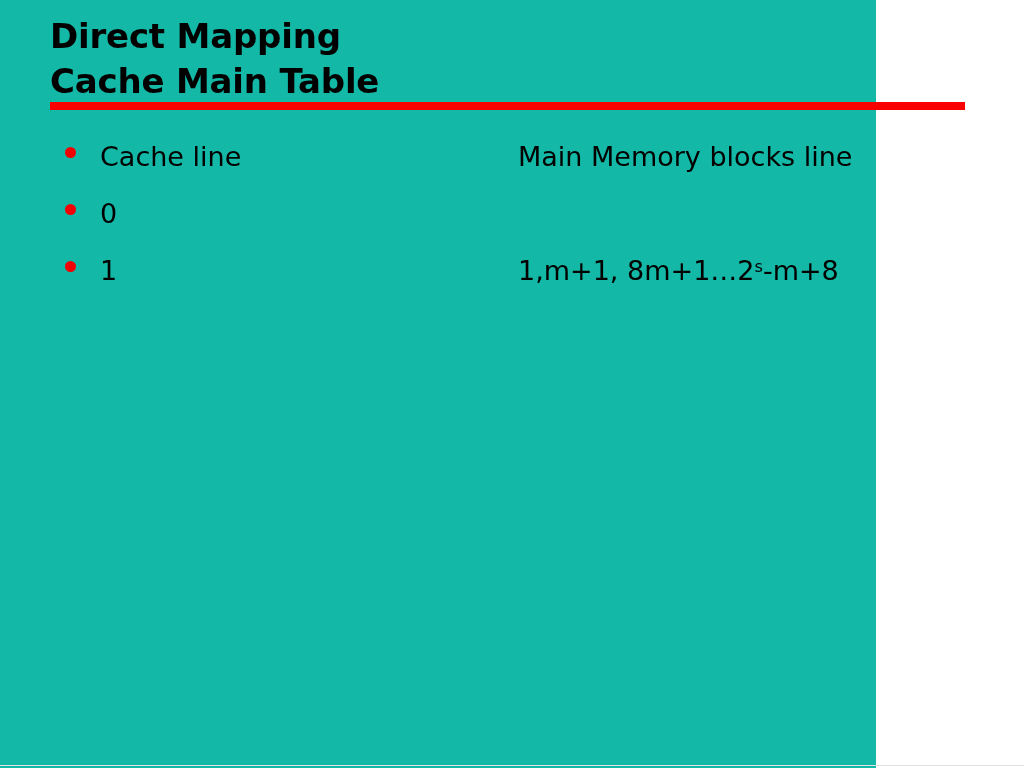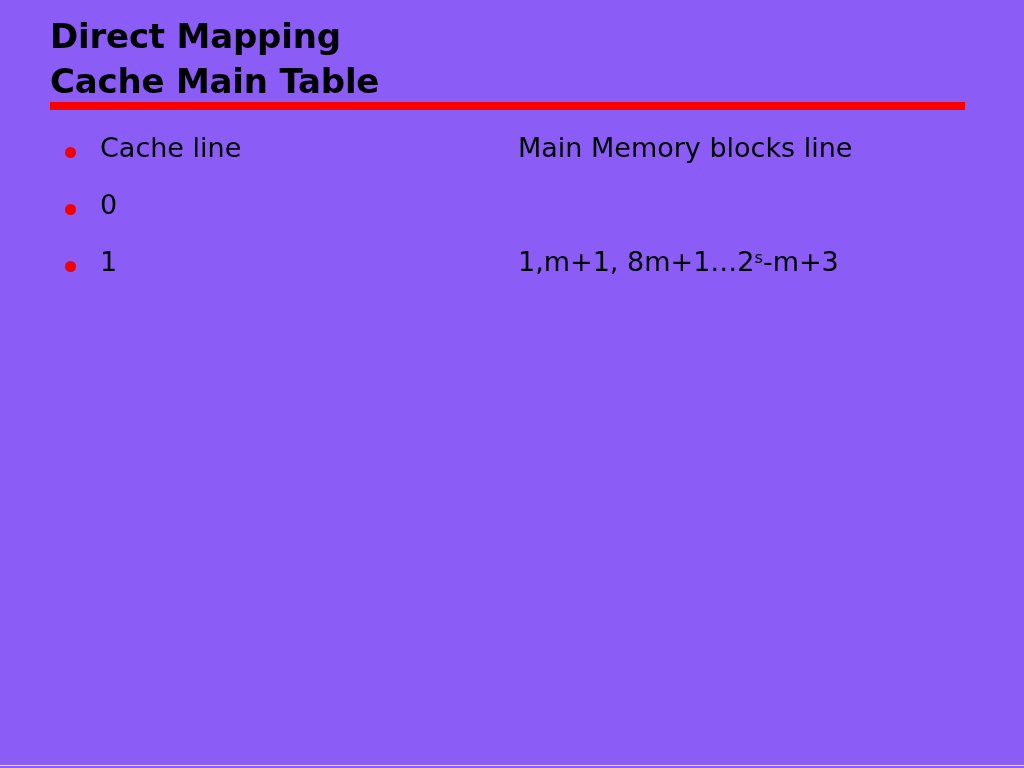--- a/index.html
+++ b/index.html
@@ -13,23 +13,23 @@
     position: relative;
     overflow: hidden;
     font-family: "DejaVu Sans", sans-serif;
     -webkit-font-smoothing: antialiased;
   }
 
   .slide {
     position: absolute;
     left: 0;
     top: 0;
-    width: 1024px;
+    width: 876px;
     height: 768px;
-    background: #8b5cf6;
+    background: #14b8a6;
     box-sizing: border-box;
   }
 
   
   .title-block {
     position: absolute;
     left: 50px;
     top: 14px;
     width: 920px;
   }
@@ -56,21 +56,21 @@
   
   .body-list {
     position: absolute;
     left: 50px;
     top: 128px;
     width: 930px;
   }
   .row {
     position: relative;
     display: flex;
-    align-items: flex-start;
+    align-items: center;
     height: 57px;
   }
   .row.spacer {
     height: 57px;
   }
   .bullet {
     position: absolute;
     left: 15px;
     top: 19px;
     width: 11px;
@@ -130,21 +130,21 @@
     </div>
 
     <div class="row">
       <span class="bullet"></span>
       <span class="col-left">0</span>
     </div>
 
     <div class="row">
       <span class="bullet"></span>
       <span class="col-left">1</span>
-      <span class="col-right"><span>1,m+1, 8m+1…2</span><sup>s</sup><span>-m+3</span></span>
+      <span class="col-right"><span>1,m+1, 8m+1…2</span><sup>s</sup><span>-m+8</span></span>
     </div>
 
     <div class="row spacer">
       <span class="col-left"></span>
       <span class="col-right"></span>
     </div>
 
 
   </div>
 

